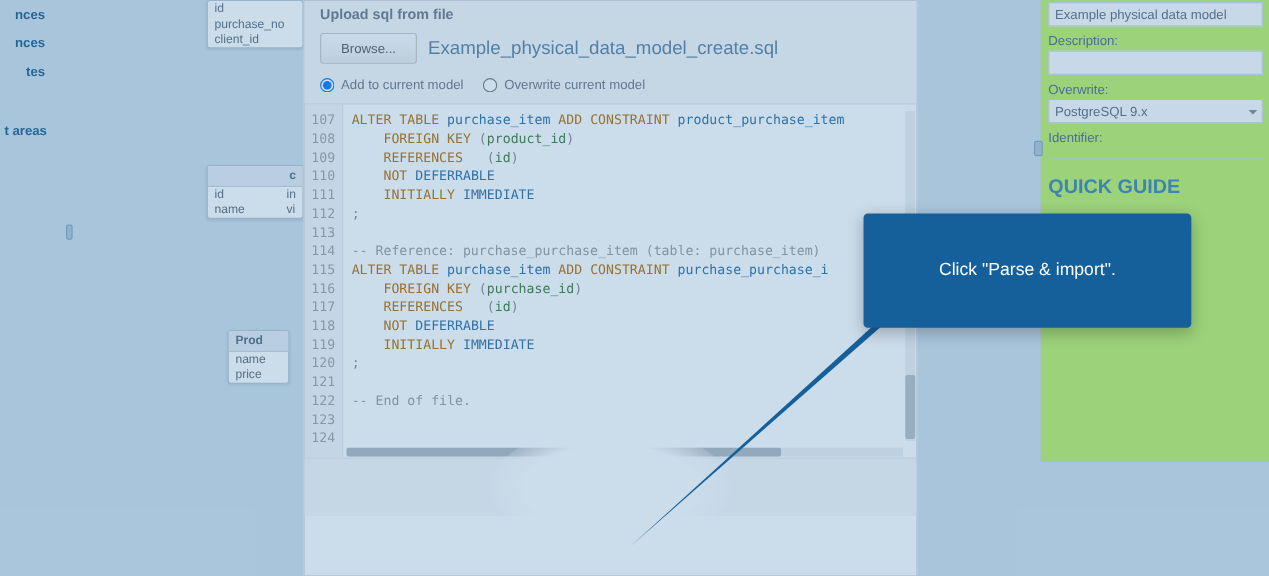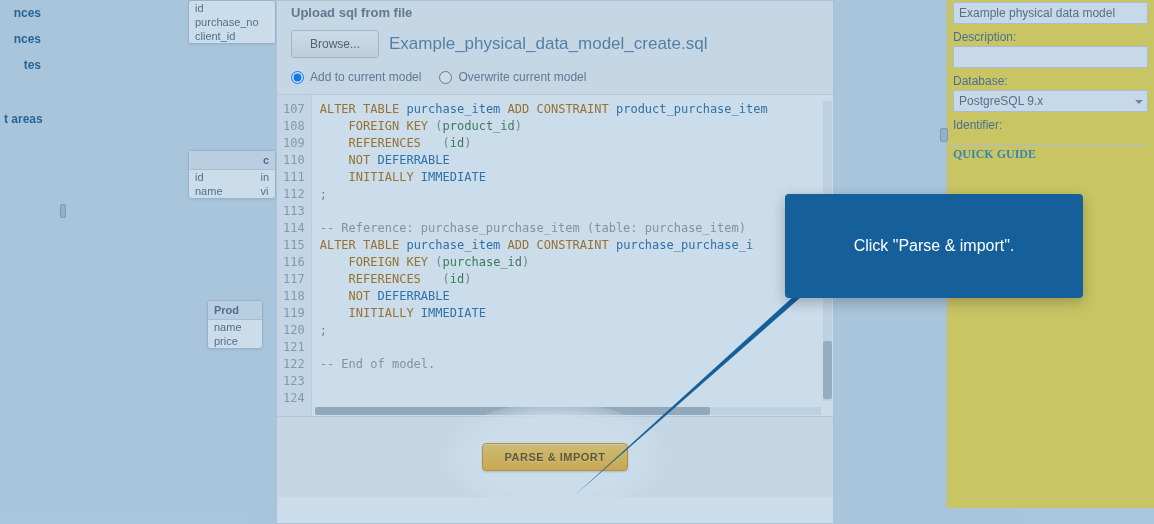--- a/index.html
+++ b/index.html
@@ -211,22 +211,22 @@
   cursor: pointer;
   box-shadow: 0 1px 2px rgba(0,0,0,0.2), inset 0 1px 0 rgba(255,255,255,0.5);
   text-shadow: 0 1px 0 rgba(255,255,255,0.4);
 }
 
 .props {
   position: absolute;
   right: 0;
   top: 0;
   width: 208px;
-  height: 508px;
-  background: #fde047;
+  height: 420px;
+  background: #bef264;
   border-left: 1px solid #cfd7de;
   padding: 2px 6px;
   font-size: 12px;
   color: #4b6a86;
 }
 .props .label { margin-top: 6px; margin-bottom: 2px; }
 .props .field {
   background: #fafbfc;
   border: 1px solid #cdd6dd;
   padding: 3px 5px;
@@ -260,25 +260,24 @@
   top: 128px;
   width: 8px;
   height: 14px;
   background: #b0c4d4;
   border: 1px solid #8aa4ba;
   border-radius: 2px;
 }
 .quick-guide {
   margin-top: 12px;
   border-top: 1px solid #cfd7de;
-  padding-top: 2px;
+  padding-top: 14px;
   font-weight: bold;
   color: #3a86b0;
-  font-size: 12px;
-  font-family: Liberation Serif, serif;
+  font-size: 18px;
 }
 
 .tooltip {
   position: absolute;
   left: 785px;
   top: 194px;
   width: 298px;
   height: 104px;
   background: #15609b;
   color: #fff;
@@ -388,44 +387,43 @@
 <span class="punct">;</span>
 
 <span class="comment">-- Reference: purchase_purchase_item (table: purchase_item)</span>
 <span class="kw-alter">ALTER</span> <span class="kw-alter">TABLE</span> <span class="kw-blue">purchase_item</span> <span class="kw-alter">ADD</span> <span class="kw-alter">CONSTRAINT</span> <span class="kw-blue">purchase_purchase_i</span>
     <span class="kw-alter">FOREIGN</span> <span class="kw-alter">KEY</span> <span class="punct">(</span><span class="ident">purchase_id</span><span class="punct">)</span>
     <span class="kw-alter">REFERENCES</span> <span class="kw-blue"> </span> <span class="punct">(</span><span class="ident">id</span><span class="punct">)</span>
     <span class="kw-alter">NOT</span> <span class="kw-blue">DEFERRABLE</span>
     <span class="kw-alter">INITIALLY</span> <span class="kw-blue">IMMEDIATE</span>
 <span class="punct">;</span>
 
-<span class="comment">-- End of model.</span>
+<span class="comment">-- End of file.</span>
 
 
 </pre></div>
     <div class="editor-vscroll">
         <div class="thumb"></div>
       </div>
     <div class="editor-hscroll">
         <div class="thumb"></div>
       </div>
   </div>
 
   <div class="action-area">
     <div class="spotlight"></div>
-    <button class="parse-btn">PARSE &amp; IMPORT</button>
   </div>
 </div>
 
 <div class="props">
   <div class="collapser"></div>
   <div class="field" style="margin-top:0;">Example physical data model</div>
   <div class="label">Description:</div>
   <div class="field"></div>
-  <div class="label">Database:</div>
+  <div class="label">Overwrite:</div>
   <div class="select">PostgreSQL 9.x</div>
   <div class="label">Identifier:</div>
   <div class="quick-guide">QUICK GUIDE</div>
 </div>
 
 <svg class="tooltip-tail" style="left:574px; top:266px; width:260px; height:230px; position:absolute;" viewBox="0 0 260 230">
   <polygon points="220,30 260,2 0,230" fill="#15609b"></polygon>
 </svg>
 <div class="tooltip">
   <span>Click "Parse &amp; import".</span>

